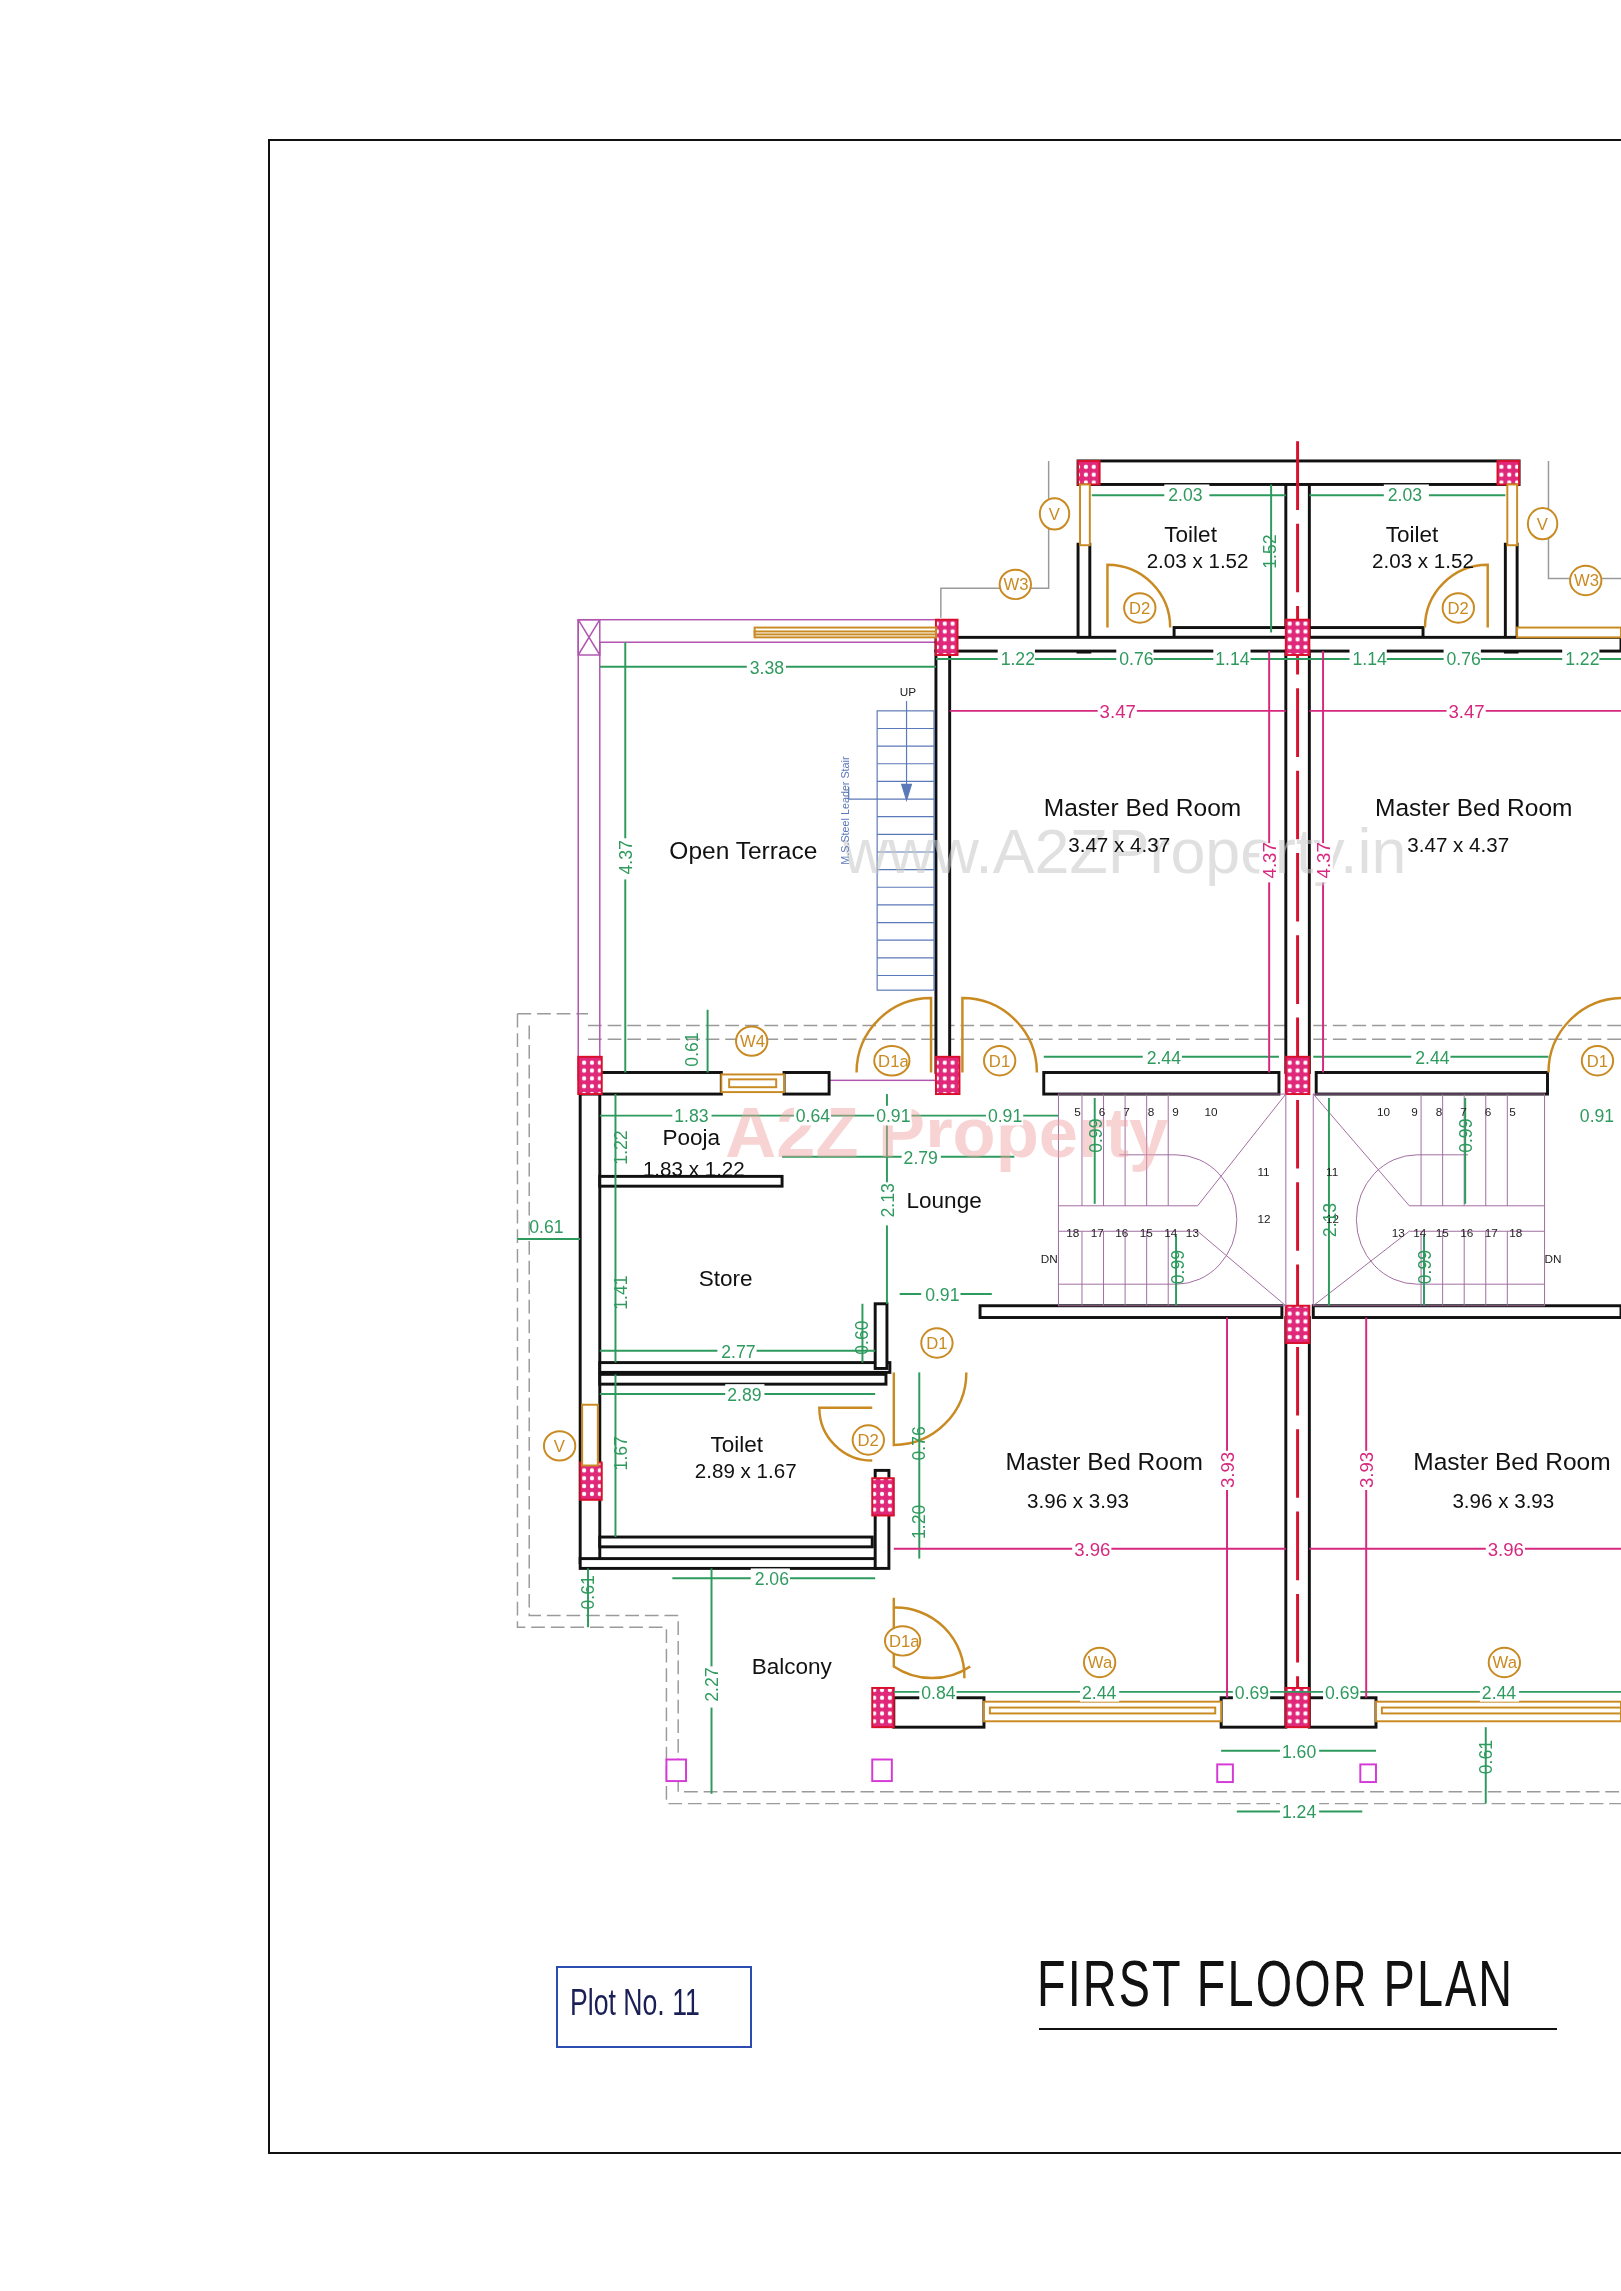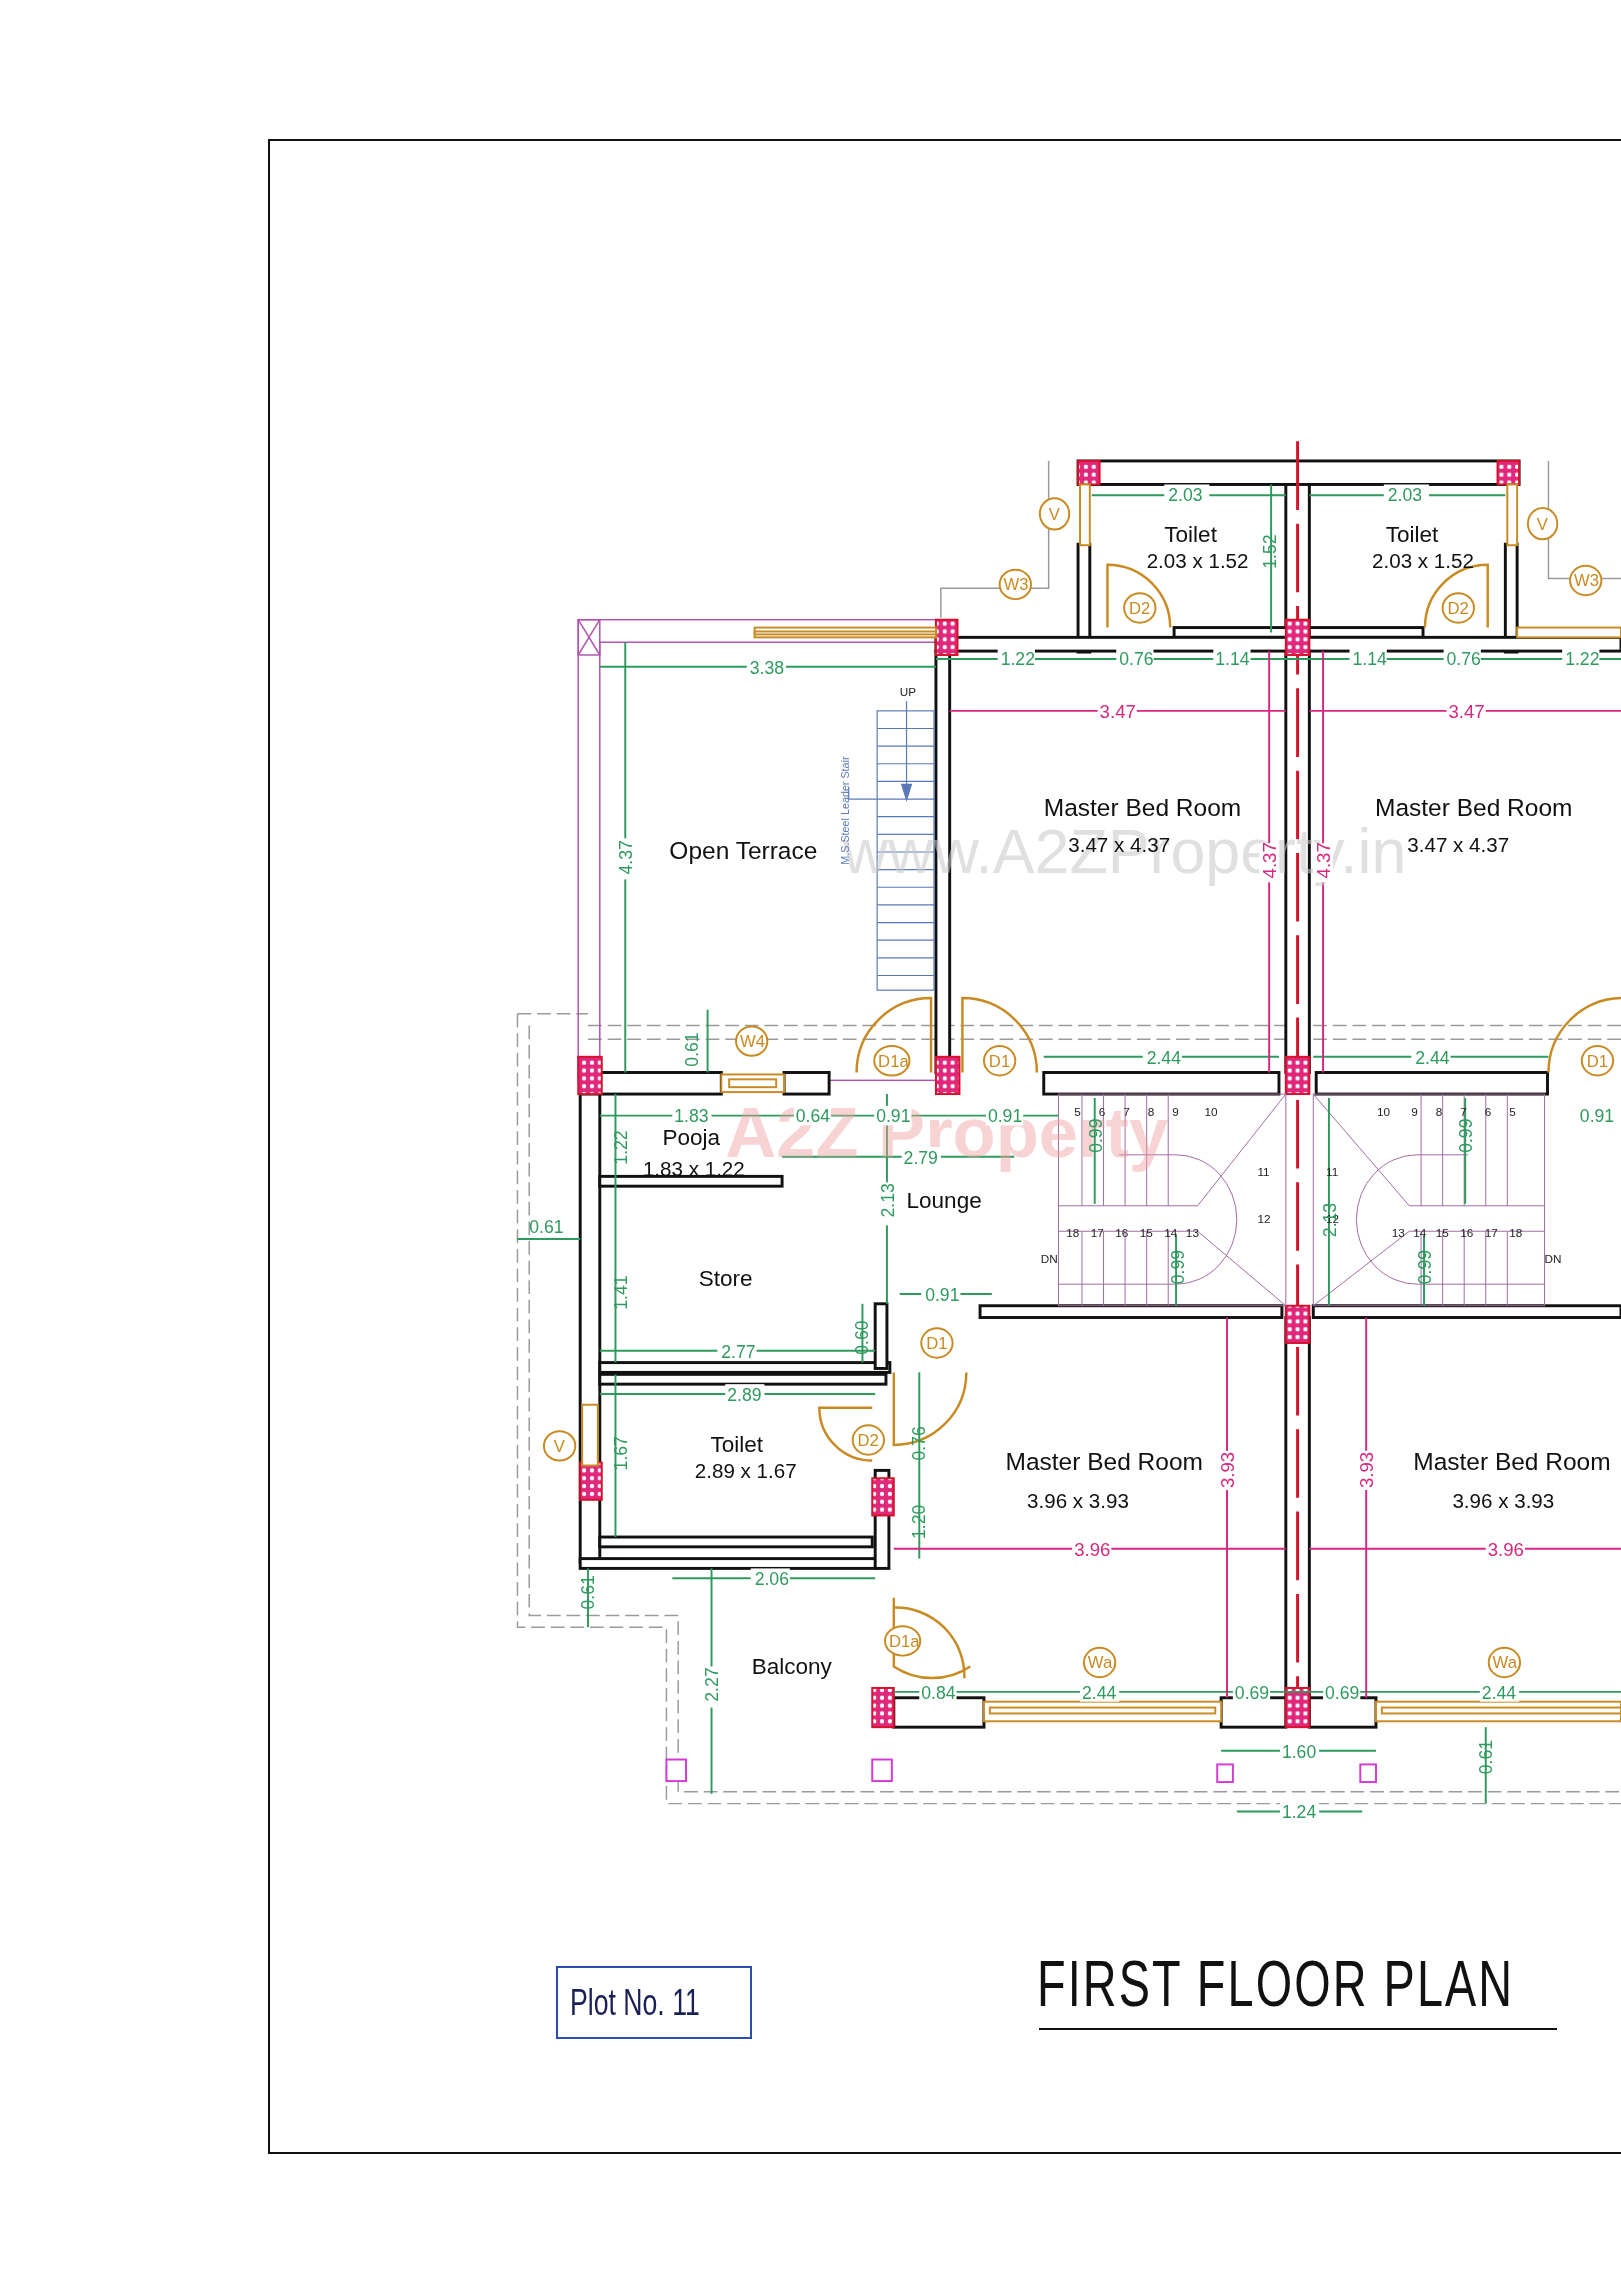--- a/index.html
+++ b/index.html
@@ -11,21 +11,21 @@
   .small-name { font-size:23px; }
   .dim { font-family:"Liberation Sans", sans-serif; font-size:18px; fill:#2e9a5e; }
   .dim-pink { font-family:"Liberation Sans", sans-serif; font-size:19px; fill:#d6287f; }
   .tag { font-family:"Liberation Sans", sans-serif; font-size:17px; fill:#c98a22; }
   .stepnum { font-family:"Liberation Sans", sans-serif; font-size:12px; fill:#222; }
   .note { font-family:"Liberation Sans", sans-serif; font-size:11px; fill:#5a79b8; }
   .wm { font-family:"Liberation Sans", sans-serif; font-size:64px; fill:#c8c8c8; opacity:0.55; }
   .title-block { position:absolute; left:1037px; top:1946px; width:519px; text-align:left; }
   .title-text { font-family:"Liberation Sans", sans-serif; font-size:65px; color:#111; letter-spacing:2.9px; transform:scaleX(0.72); transform-origin:left; white-space:nowrap; display:block; }
   .title-underline { position:absolute; left:2px; top:82px; width:518px; height:2px; background:#111; }
-  .plot-box { position:absolute; left:556px; top:1966px; width:196px; height:73px; border:2px solid #2b4db1; box-sizing:border-box; }
+  .plot-box { position:absolute; left:556px; top:1966px; width:196px; height:82px; border:2px solid #2b4db1; box-sizing:border-box; }
   .plot-text { position:absolute; left:11.8px; top:13.7px; font-family:"Liberation Sans", sans-serif; font-size:37px; color:#1a1f55; transform:scaleX(0.72); transform-origin:left; white-space:nowrap; }
 </style>
 </head>
 <body>
 
 <div class="frame"></div>
 
 <svg id="plan" viewBox="0 0 1654 2338" xmlns="http://www.w3.org/2000/svg">
   <defs>
     <pattern id="col" width="8" height="8" patternUnits="userSpaceOnUse">

